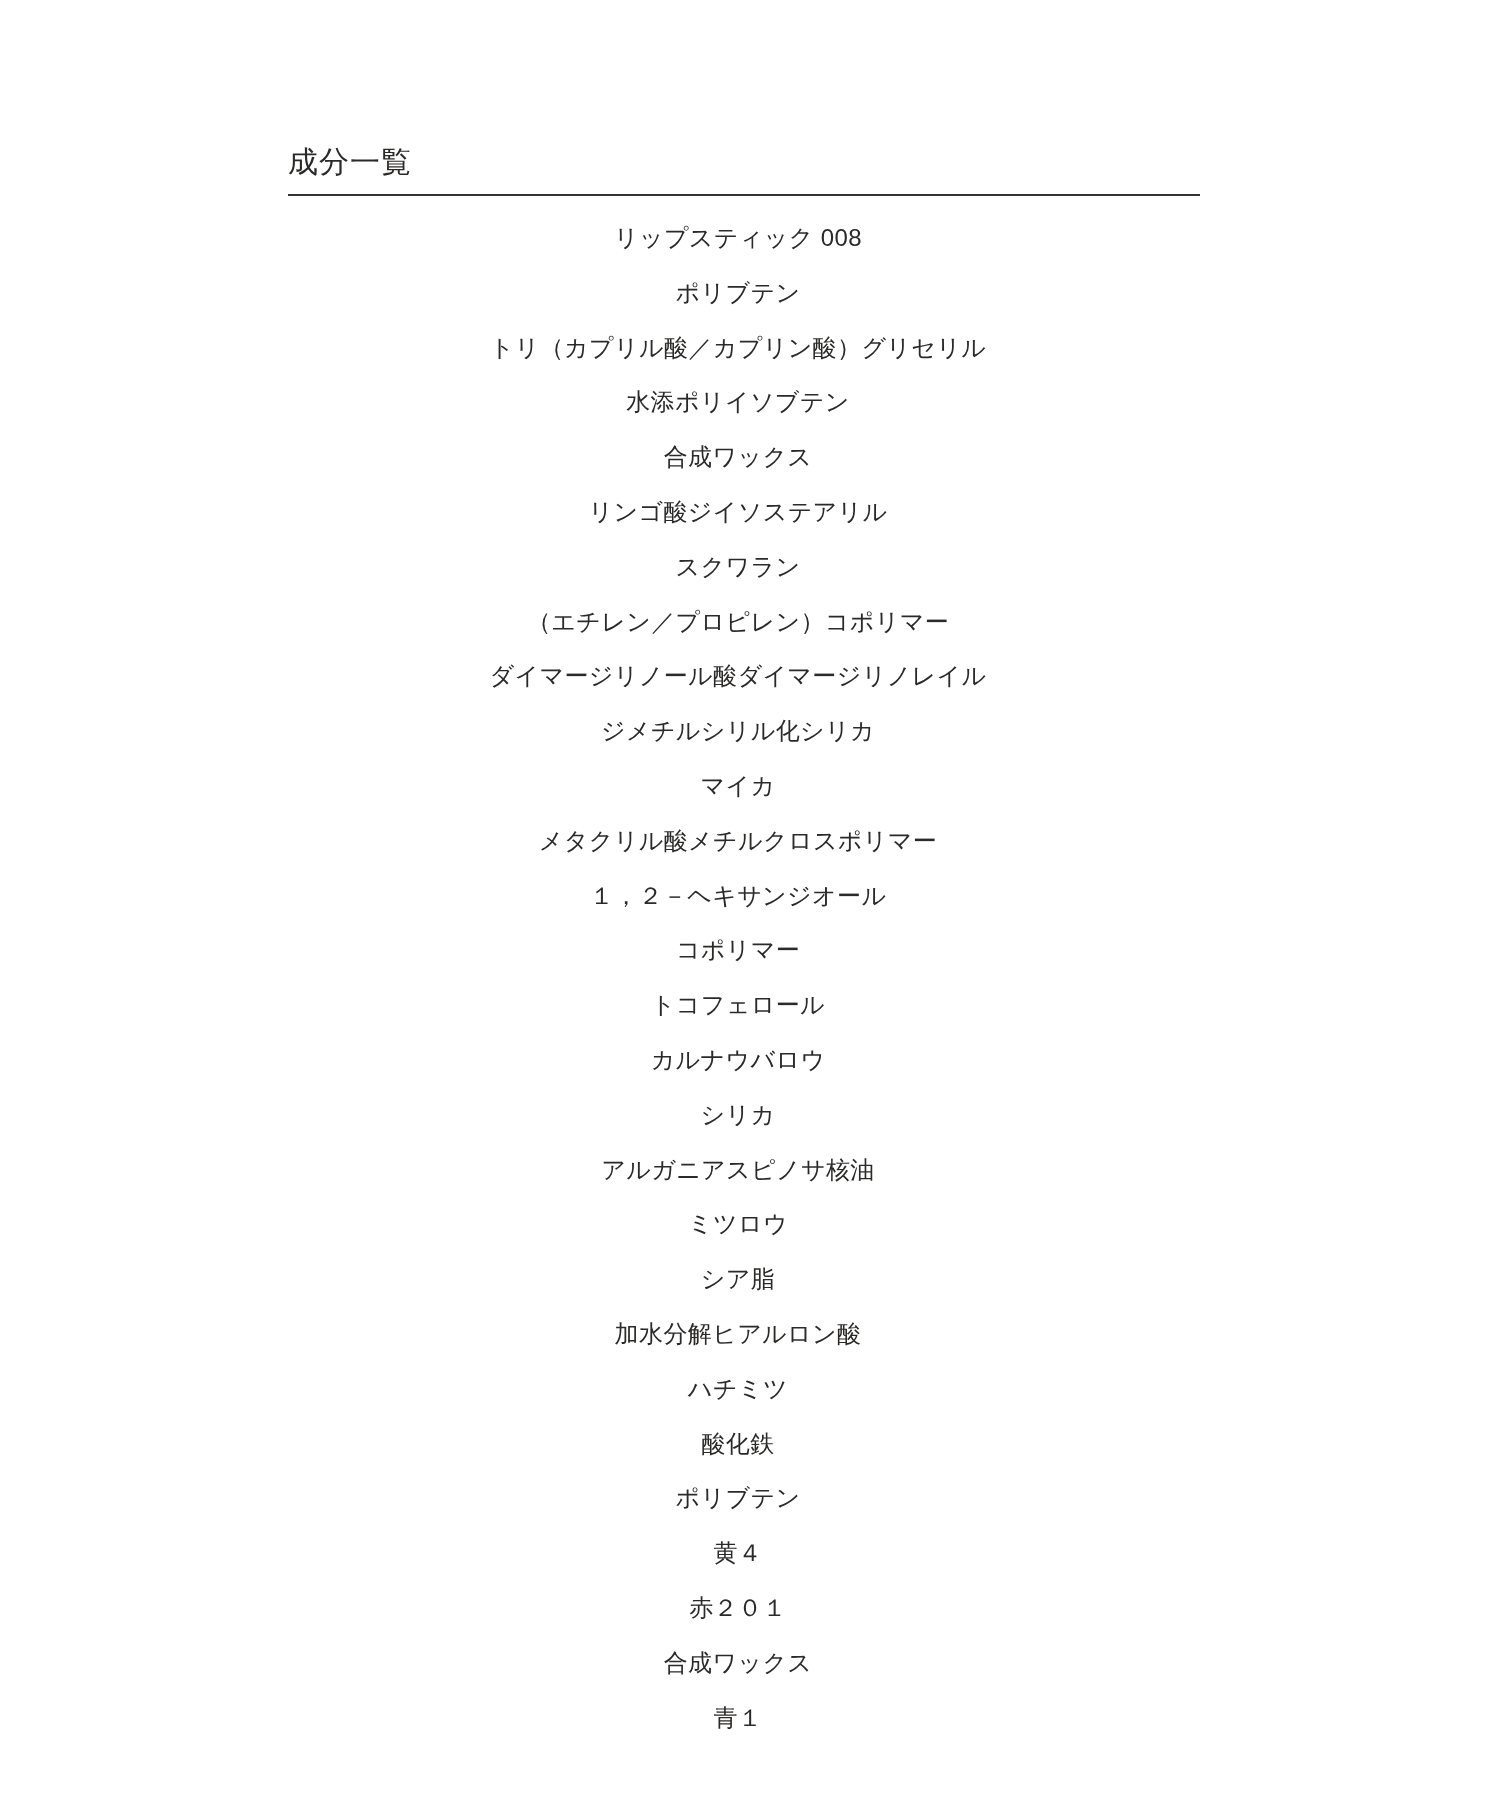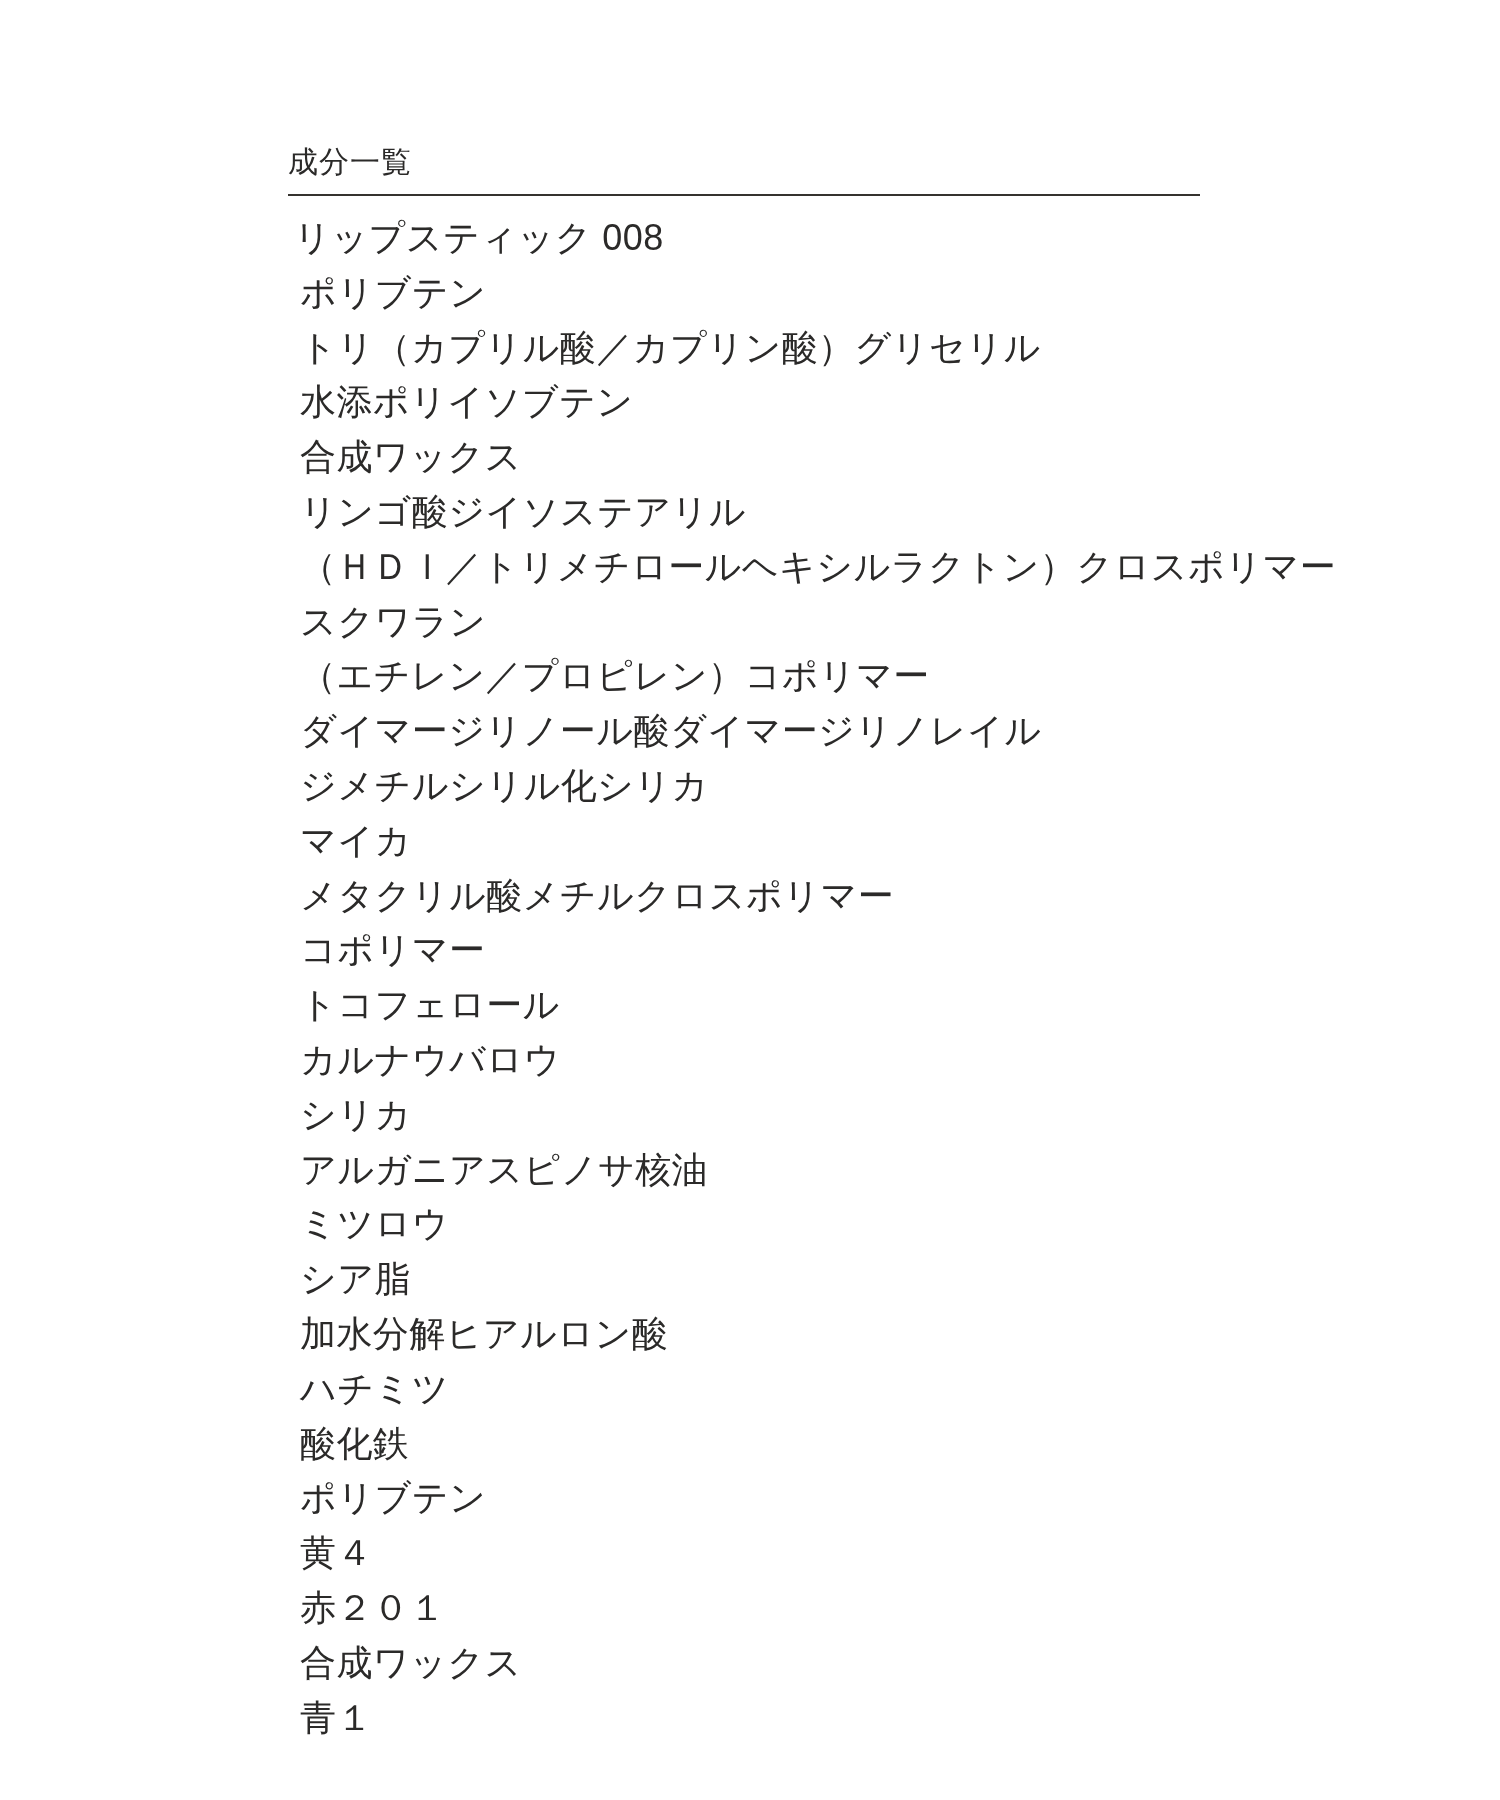--- a/index.html
+++ b/index.html
@@ -43,26 +43,27 @@
     width: 912px;
     margin-top: 17px;
   }
 
   .ingredient-block {
     margin-top: 18px;
   }
 
   .product-name,
   .ingredient-list li {
-    font-size: 36px;
+    font-size: 24px;
     line-height: 48.8px;
     font-weight: 400;
     color: #2b2a29;
     letter-spacing: 0.4px;
     white-space: nowrap;
+    text-align: center;
   }
 
   .ingredient-list {
     list-style: none;
   }
 </style>
 </head>
 <body>
 
 <div class="page">
@@ -74,27 +75,27 @@
 
     <div class="ingredient-block">
       <div class="product-name">リップスティック 008</div>
 
       <ul class="ingredient-list">
         <li>ポリブテン</li>
         <li>トリ（カプリル酸／カプリン酸）グリセリル</li>
         <li>水添ポリイソブテン</li>
         <li>合成ワックス</li>
         <li>リンゴ酸ジイソステアリル</li>
-        <li>（ＨＤＩ／トリメチロールヘキシルラクトン）クロスポリマー</li>
         <li>スクワラン</li>
         <li>（エチレン／プロピレン）コポリマー</li>
         <li>ダイマージリノール酸ダイマージリノレイル</li>
         <li>ジメチルシリル化シリカ</li>
         <li>マイカ</li>
         <li>メタクリル酸メチルクロスポリマー</li>
+        <li>１，２－ヘキサンジオール</li>
         <li>コポリマー</li>
         <li>トコフェロール</li>
         <li>カルナウバロウ</li>
         <li>シリカ</li>
         <li>アルガニアスピノサ核油</li>
         <li>ミツロウ</li>
         <li>シア脂</li>
         <li>加水分解ヒアルロン酸</li>
         <li>ハチミツ</li>
         <li>酸化鉄</li>

